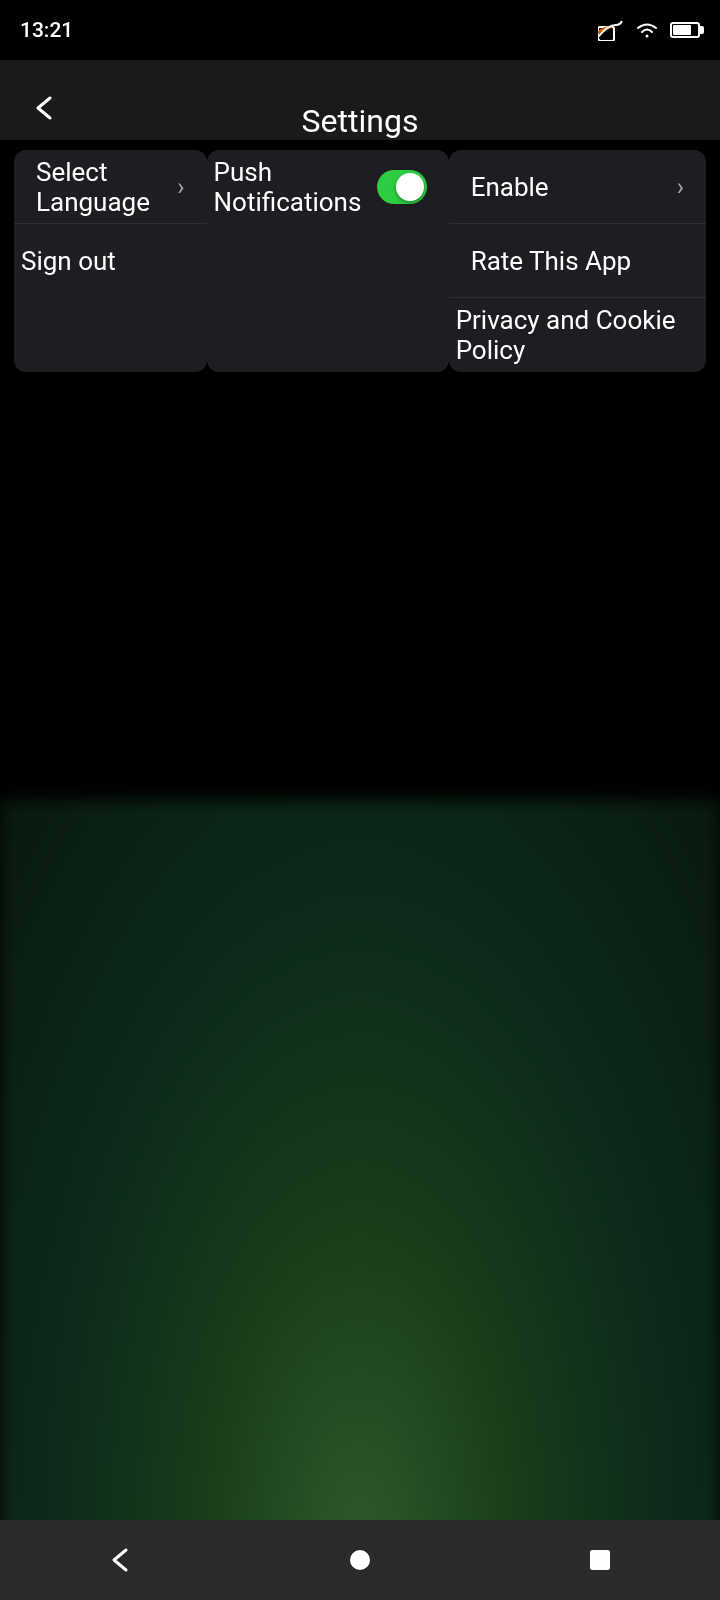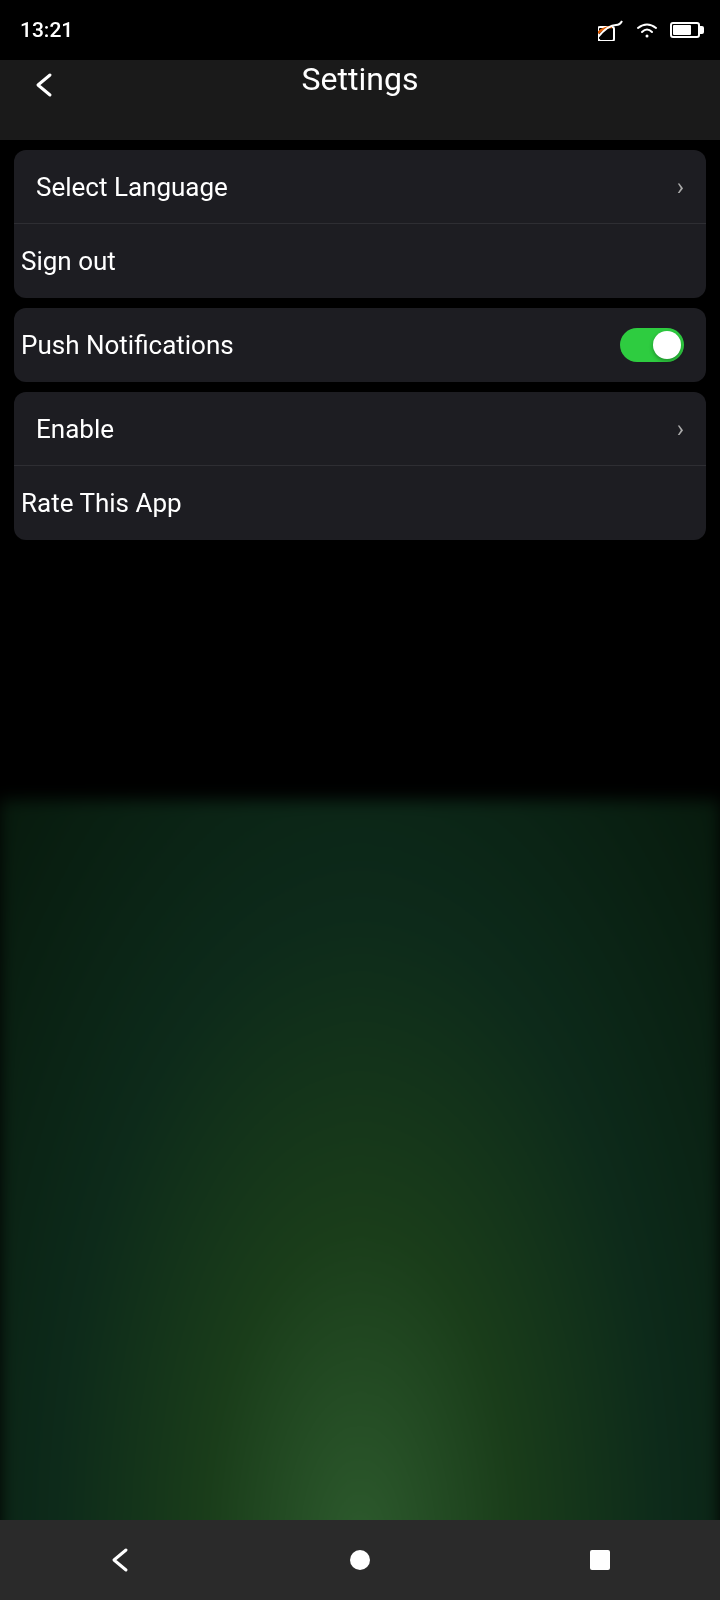--- a/index.html
+++ b/index.html
@@ -66,21 +66,21 @@
       width: 70%;
       background: #fff;
       border-radius: 1px;
     }
 
     
     .header {
       height: 80px;
       background: #1a1a1a;
       display: flex;
-      align-items: flex-start;
+      align-items: flex-end;
       justify-content: center;
       position: relative;
       z-index: 10;
     }
 
     .back-button {
       position: absolute;
       left: 20px;
       color: #fff;
       font-size: 32px;
@@ -115,22 +115,20 @@
       background: radial-gradient(ellipse at center bottom, #2d5a2d 0%, #1a3d1a 30%, #0d2a1a 60%, #071a0d 100%);
       filter: blur(8px);
     }
 
     
     .settings-content {
       position: relative;
       z-index: 10;
       padding: 10px 14px;
       display: flex;
-      flex-direction: column;
-      gap: 10px;
     }
 
     
     .settings-card {
       background: rgba(30, 30, 35, 0.97);
       border-radius: 12px;
       overflow: hidden;
     }
 
     .settings-item {
@@ -266,20 +264,23 @@
   </div>
 
   <div class="settings-card">
     <div class="settings-item">
       <span class="settings-item-label">Enable</span>
       <span class="chevron-right">›</span>
     </div>
     <div class="settings-item">
       <span class="settings-item-label">Rate This App</span>
     </div>
+    <div class="settings-item">
+      <span class="settings-item-label">Privacy and Cookie Policy</span>
+    </div>
   </div>
 
 </div>
 
 <div class="nav-bar">
   <button class="nav-button">
     <svg width="28" height="28" viewBox="0 0 28 28" fill="none">
       <path d="M20 4 L8 14 L20 24" stroke="white" stroke-width="3" stroke-linecap="round" stroke-linejoin="round" fill="none"></path>
     </svg>
   </button>

